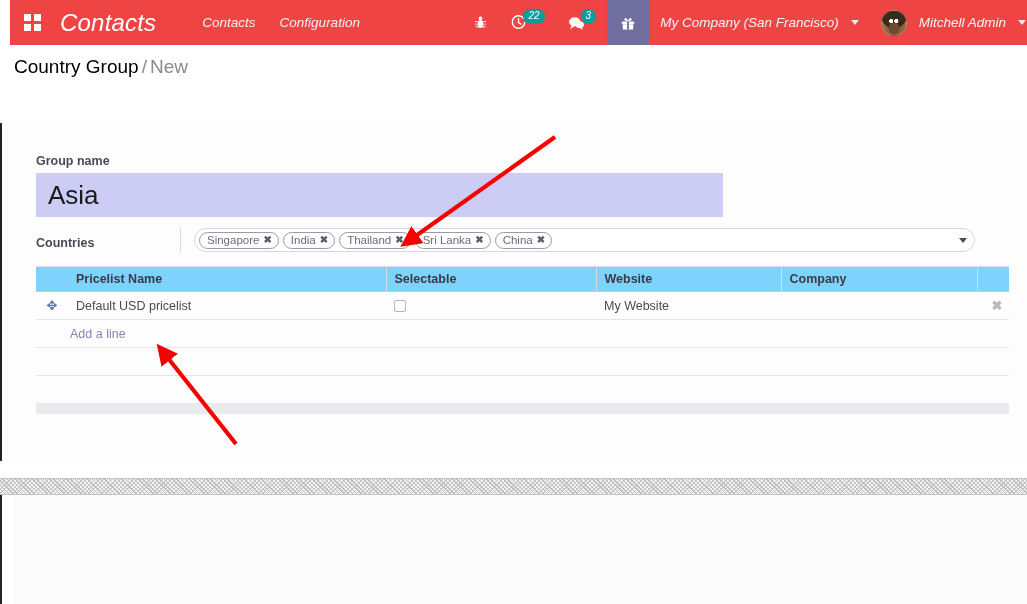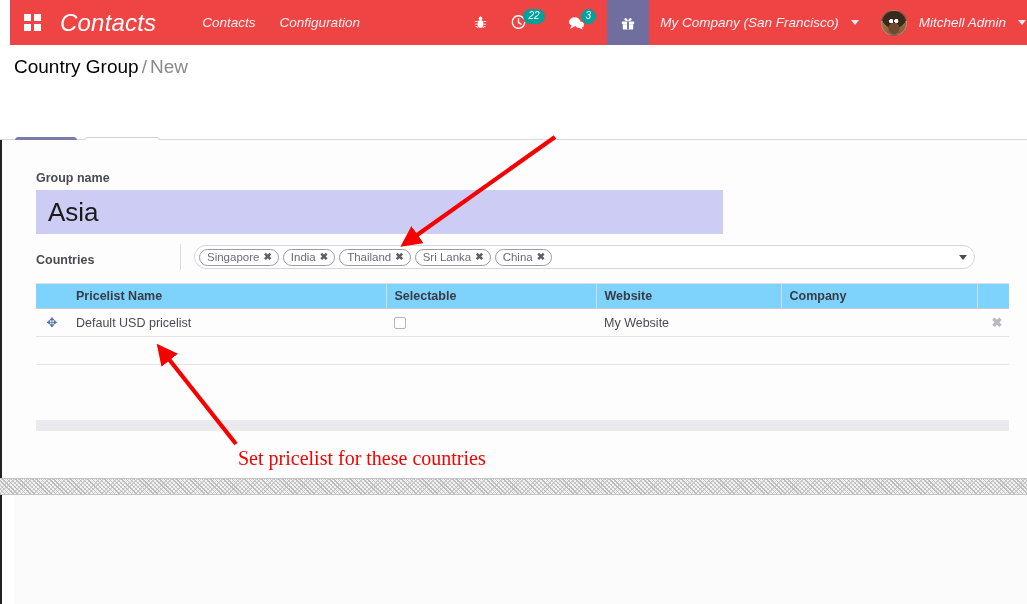--- a/index.html
+++ b/index.html
@@ -94,21 +94,21 @@
   #action-buttons { position:absolute; left:15px; top:92px; display:flex; gap:7px; }
   .btn {
     font-size:13px; padding:6px 15px; border-radius:3px; cursor:pointer;
     font-family:"Liberation Sans", sans-serif; line-height:1.3;
   }
   .btn-primary { background:#7c7bad; color:#ffffff; border:1px solid #7c7bad; }
   .btn-secondary { background:#ffffff; color:#373737; border:1px solid #d2d2d8; }
 
   
   #content-area {
-    position:absolute; left:0; top:140px; width:1027px; height:338px;
+    position:absolute; left:0; top:123px; width:1027px; height:338px;
     background:#fdfdfd;
     border-left:2px solid #222;
   }
   .field-label {
     font-size:12.5px; font-weight:bold; color:#4a4a55;
     font-family:"Liberation Sans", sans-serif;
   }
   #group-name-label { position:absolute; left:34px; top:31px; }
   #group-name-input {
     position:absolute; left:34px; top:50px; width:687px; height:44px;
@@ -352,20 +352,25 @@
         <td>Default USD pricelist</td>
         <td>
           <span class="row-checkbox"></span>
         </td>
         <td>My Website</td>
         <td></td>
         <td class="last-col">
           <span class="row-delete">✖</span>
         </td>
       </tr>
+      <tr id="add-a-line-row">
+        <td colspan="6" style="padding:0">
+          <span id="add-a-line">Add a line</span>
+        </td>
+      </tr>
       <tr id="filler-row">
         <td colspan="6"></td>
       </tr>
     </tbody>
   </table>
 
   <div id="sheet-footer"></div>
 
 </div>
 
@@ -377,14 +382,13 @@
 <div id="annotation-layer">
   <svg width="1027" height="604" style="position:absolute;left:0;top:0">
     <defs>
       <marker id="ahead" markerWidth="5" markerHeight="5" refX="2.2" refY="2.5" orient="auto">
         <path d="M0,0 L5,2.5 L0,5 Z" fill="#f60000"></path>
       </marker>
     </defs>
     <line x1="555" y1="137" x2="410" y2="240" stroke="#f60000" stroke-width="4.2" marker-end="url(#ahead)"></line>
     <line x1="236" y1="444" x2="164" y2="353" stroke="#f60000" stroke-width="4.2" marker-end="url(#ahead)"></line>
   </svg>
-  <div id="annotation-text">Set pricelist for these countries</div>
 </div>
 
 </body></html>

